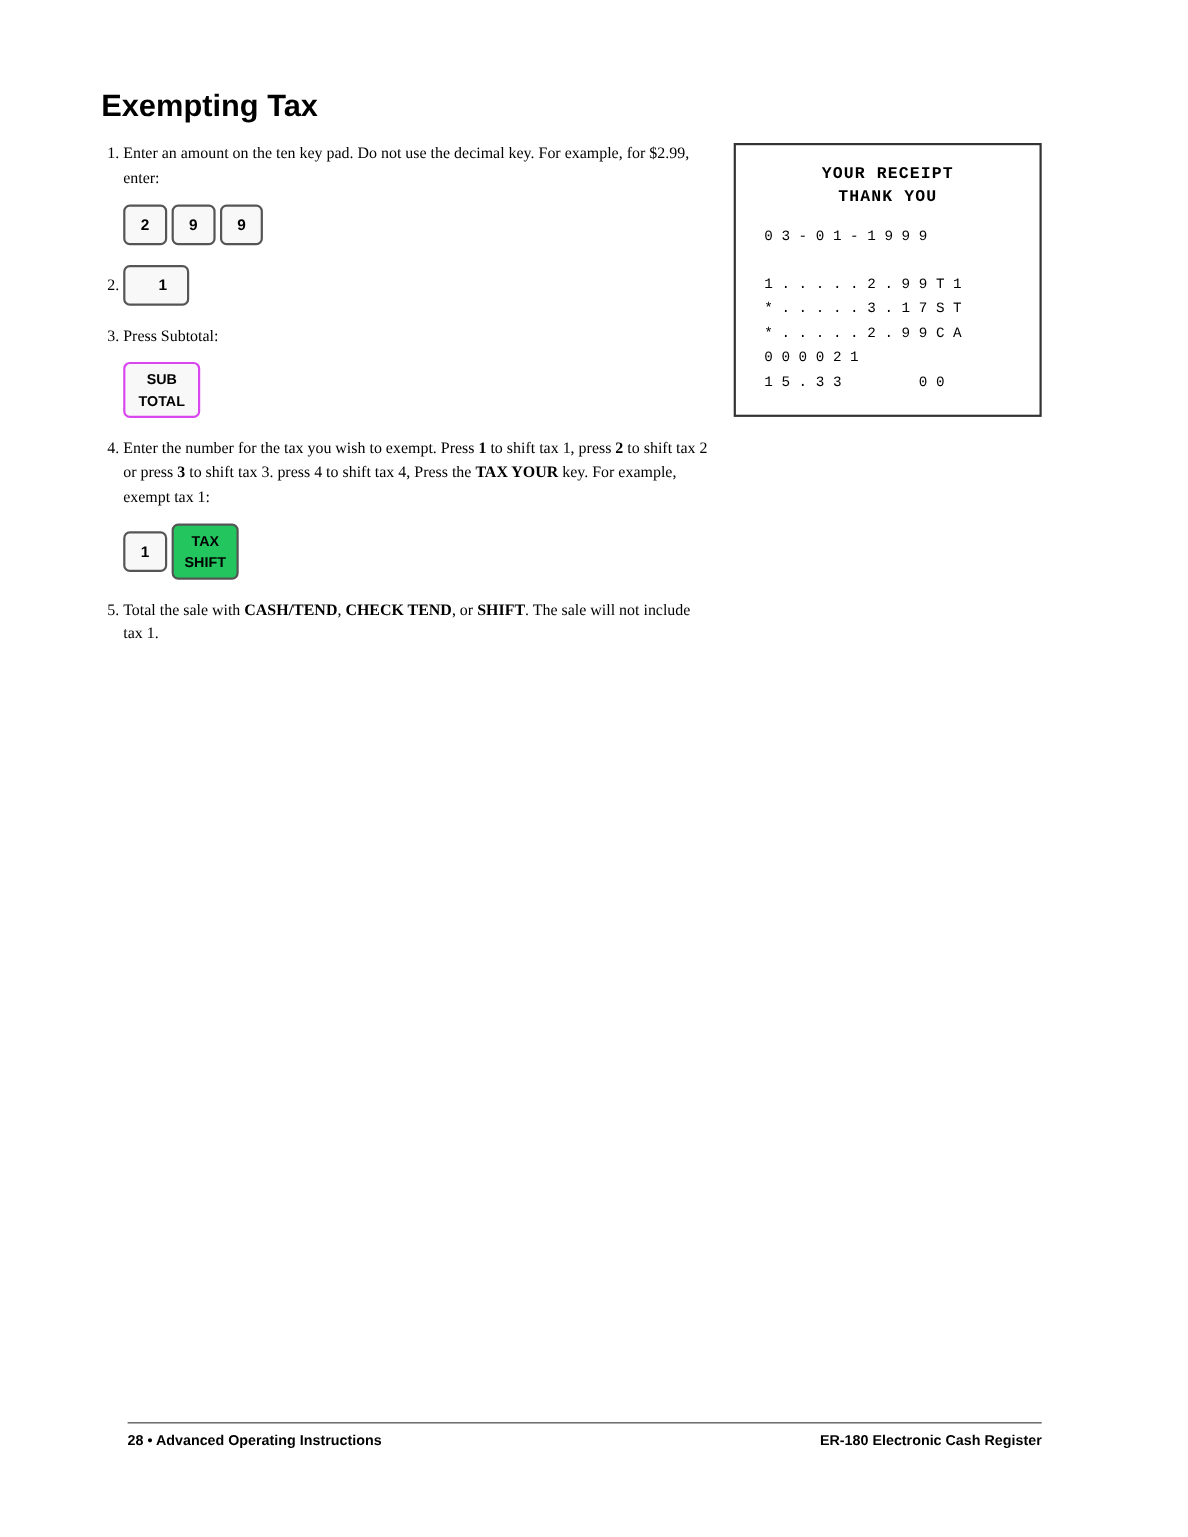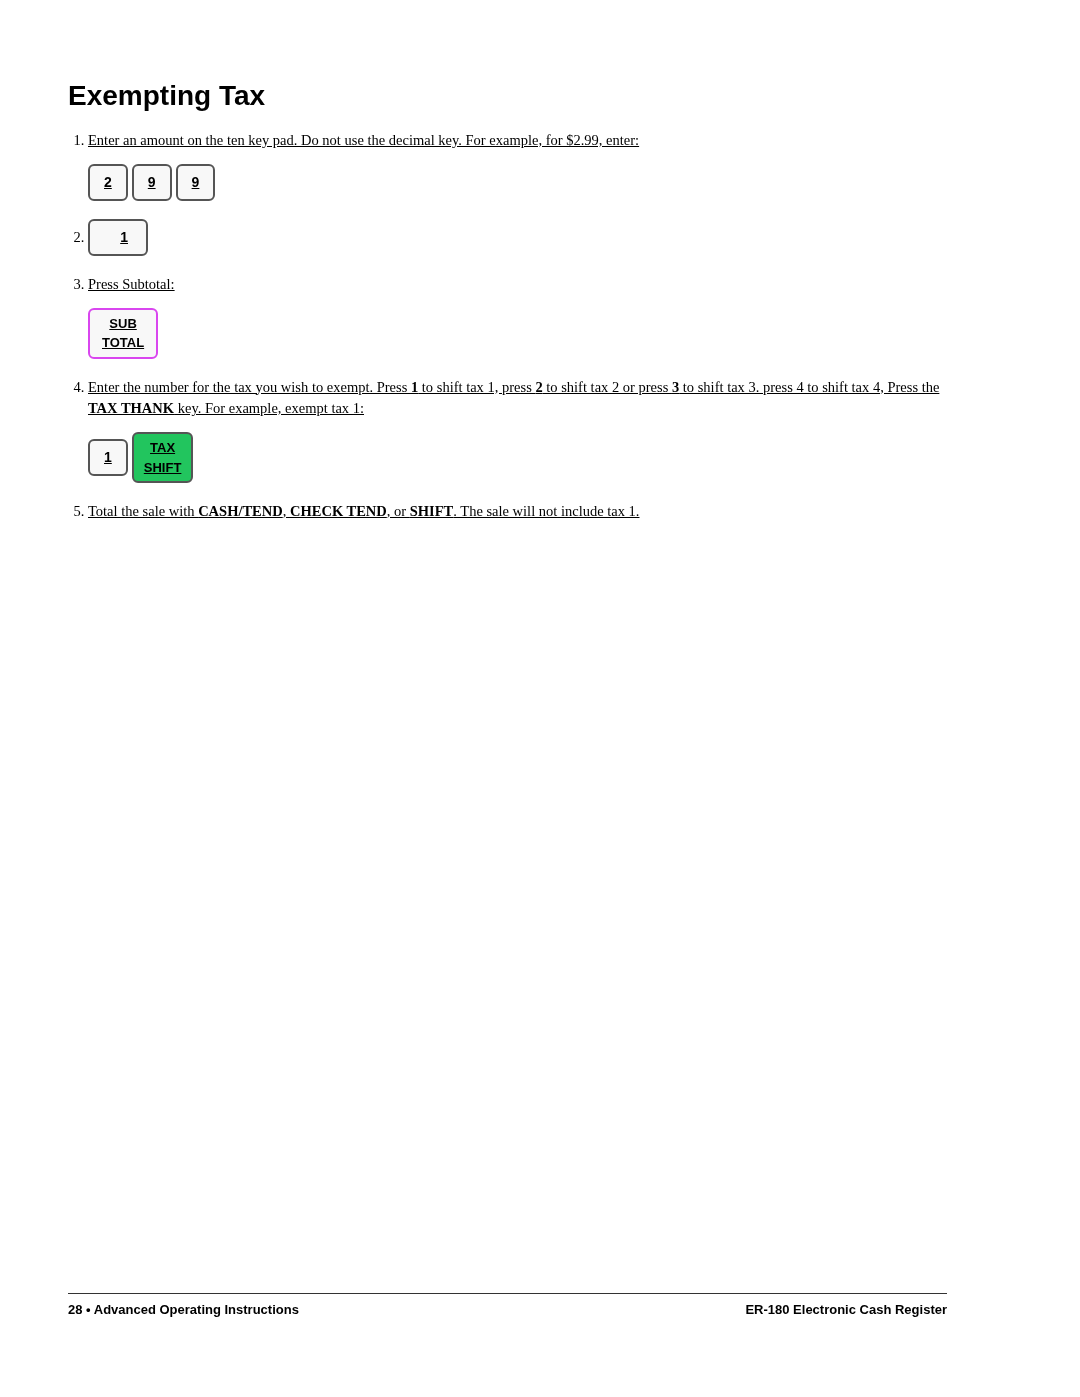--- a/index.html
+++ b/index.html
@@ -8,31 +8,30 @@
       font-family: Georgia, 'Times New Roman', serif;
       font-size: 15px;
       color: #000;
       width: 1080px;
       min-height: 1397px;
       position: relative;
     }
     .page {
       width: 1067px;
       min-height: 1397px;
-      padding: 80px 120px 80px 68px;
+      padding: 80px 120px 80px 92px;
       position: relative;
       display: flex;
       flex-direction: column;
     }
     .content-area {
       display: flex;
       flex-direction: row;
       gap: 22px;
       flex: 1;
-      text-decoration: underline;
     }
     .left-col {
       flex: 1;
       min-width: 0;
     }
     .right-col {
       width: 280px;
       flex-shrink: 0;
     }
     h1 {
@@ -155,20 +154,21 @@
     
     .footer {
       border-top: 1.5px solid #333;
       margin-top: auto;
       padding-top: 8px;
       display: flex;
       justify-content: space-between;
       font-family: Arial, sans-serif;
       font-size: 13px;
       font-weight: bold;
+      margin-left: 24px;
     }
   </style>
 </head>
 <body>
 
 <div class="page">
   <h1>Exempting Tax</h1>
 
 
   <div class="content-area">
@@ -209,21 +209,21 @@
                 <span>SUB</span>
                 <span>TOTAL</span>
               </span>
             </div>
           </div>
         </li>
 
         <li>
           <div class="step">
             <div class="step-text">
-              Enter the number for the tax you wish to exempt. Press <strong>1</strong> to shift tax 1, press <strong>2</strong> to shift tax 2 or press <strong>3</strong> to shift tax 3. press 4 to shift tax 4,  Press the <strong>TAX THANK</strong> key. For example, exempt tax 1:
+              Enter the number for the tax you wish to exempt. Press <strong>1</strong> to shift tax 1, press <strong>2</strong> to shift tax 2 or press <strong>3</strong> to shift tax 3. press 4 to shift tax 4,  Press the <strong>TAX YOUR</strong> key. For example, exempt tax 1:
             </div>
             <div class="key-group">
               <span class="key">1</span>
               <span class="key-dash"></span>
               <span class="key-taxshift">
                 <span>TAX</span>
                 <span>SHIFT</span>
               </span>
             </div>
           </div>
@@ -233,19 +233,34 @@
           <div class="step">
             <div class="step-text">
               Total the sale with <strong>CASH/TEND</strong>, <strong>CHECK TEND</strong>, or <strong>SHIFT</strong>.  The sale will not include tax 1.
             </div>
           </div>
         </li>
 
       </ol>
     </div>
 
+    <div class="right-col">
+      <div class="receipt-box">
+        <div class="receipt-header">
+          <div>YOUR RECEIPT</div>
+          <div>THANK YOU</div>
+        </div>
+        <div class="receipt-body"> 0 3 - 0 1 - 1 9 9 9
+
+ 1 . . . . . 2 . 9 9 T 1
+ * . . . . . 3 . 1 7 S T
+ * . . . . . 2 . 9 9 C A
+ 0 0 0 0 2 1
+ 1 5 . 3 3         0 0</div>
+      </div>
+    </div>
   </div>
 
   <div class="footer">
     <span>28 • Advanced Operating Instructions</span>
     <span>ER-180 Electronic Cash Register</span>
   </div>
 </div>
 
 </body></html>

